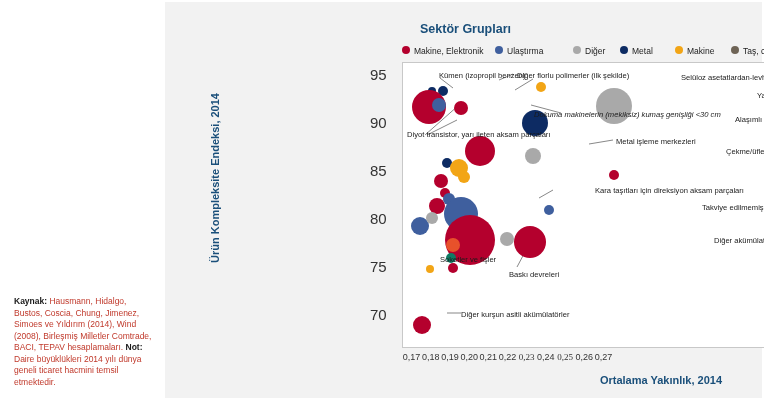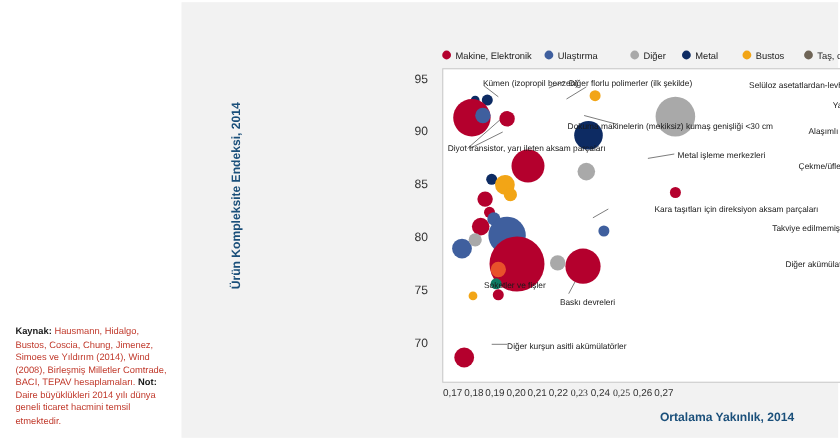--- a/index.html
+++ b/index.html
@@ -86,22 +86,22 @@
     width:518px;
     text-align:center;
     font-size:11px;
     font-weight:bold;
     color:#1a4f7a;
   }
 
   .tick-y {
     position:absolute;
     width:26px;
-    text-align:center;
-    font-size:11px;
+    text-align:left;
+    font-size:15px;
     color:#333;
   }
   .tick-x {
     position:absolute;
     width:34px;
     text-align:center;
     font-size:9px;
     color:#333;
   }
 
@@ -132,27 +132,28 @@
 
 <div id="root">
 
   <div class="source-note">
     <b>Kaynak:</b><span> Hausmann, Hidalgo, Bustos, Coscia, Chung, Jimenez, Simoes ve Yıldırım (2014), Wind (2008), Birleşmiş Milletler Comtrade, BACI, TEPAV hesaplamaları.</span>
     <b>Not:</b><span> Daire büyüklükleri 2014 yılı dünya geneli ticaret hacmini temsil etmektedir.</span>
   </div>
 
   <div class="panel">
 
+    <div class="legend-title">Sektör Grupları</div>
 
     <div class="legend-row" id="legend">
         <div class="legend-item" style="left: 0px;"><span class="legend-dot" style="background: rgb(180, 0, 45);"></span><span class="lbl">Makine, Elektronik</span></div>
         <div class="legend-item" style="left: 93px;"><span class="legend-dot" style="background: rgb(63, 95, 158);"></span><span class="lbl">Ulaştırma</span></div>
         <div class="legend-item" style="left: 171px;"><span class="legend-dot" style="background: rgb(169, 169, 169);"></span><span class="lbl">Diğer</span></div>
         <div class="legend-item" style="left: 218px;"><span class="legend-dot" style="background: rgb(13, 43, 99);"></span><span class="lbl">Metal</span></div>
-        <div class="legend-item" style="left: 273px;"><span class="legend-dot" style="background: rgb(242, 165, 22);"></span><span class="lbl">Bustos</span></div>
+        <div class="legend-item" style="left: 273px;"><span class="legend-dot" style="background: rgb(242, 165, 22);"></span><span class="lbl">Makine</span></div>
         <div class="legend-item" style="left: 329px;"><span class="legend-dot" style="background: rgb(110, 100, 86);"></span><span class="lbl">Taş, cam</span></div>
       </div>
 
     <div class="y-axis-title">Ürün Kompleksite Endeksi, 2014</div>
     <div class="x-axis-title">Ortalama Yakınlık, 2014</div>
 
     <div class="plot-bg"></div>
 
     <div id="ticks-y">
         <div class="tick-y" style="left: 205px; top: 304.305px;">70</div>
@@ -218,21 +219,21 @@
         <div class="bubble" title="Baskı devreleri" style="width: 50px; height: 50px; left: 280.107px; top: 213.102px; background: rgb(180, 0, 45);"></div>
         <div class="bubble" title="" style="width: 14px; height: 14px; left: 280.841px; top: 235.915px; background: rgb(232, 81, 43);"></div>
         <div class="bubble" title="" style="width: 10px; height: 10px; left: 280.922px; top: 251.393px; background: rgb(15, 122, 99);"></div>
         <div class="bubble" title="" style="width: 10px; height: 10px; left: 282.841px; top: 261.02px; background: rgb(180, 0, 45);"></div>
         <div class="bubble" title="Soketler ve fişler" style="width: 8px; height: 8px; left: 260.819px; top: 262.983px; background: rgb(242, 165, 22);"></div>
         <div class="bubble" title="Diğer kurşun asitli akümülatörler" style="width: 18px; height: 18px; left: 248.144px; top: 313.82px; background: rgb(180, 0, 45);"></div>
       </div>
     <div id="labels">
         <div class="pt-label" style="left: 274px; top: 69px;">Kümen (izopropil benzen)</div>
         <div class="pt-label" style="left: 352px; top: 69px;">Diğer florlu polimerler (ilk şekilde)</div>
-        <div class="pt-label" style="left: 351px; top: 108px;">Dokuma makinelerin (mekiksiz) kumaş genişliği &lt;30 cm</div>
+        <div class="pt-label" style="left: 369px; top: 108px; font-style: italic;">Dokuma makinelerin (mekiksiz) kumaş genişliği &lt;30 cm</div>
         <div class="pt-label" style="left: 516px; top: 71px;">Selüloz asetatlardan-levha, pelikül, lamlar - takviyesiz</div>
         <div class="pt-label" style="left: 592px; top: 89px;">Yaprak/levha polarizan maddeler</div>
         <div class="pt-label" style="left: 570px; top: 113px;">Alaşımlı çelikten yassı hadde mamuller</div>
         <div class="pt-label" style="left: 242px; top: 128px;">Diyot transistor, yarı ileten aksam parçaları</div>
         <div class="pt-label" style="left: 451px; top: 135px;">Metal işleme merkezleri</div>
         <div class="pt-label" style="left: 561px; top: 145px;">Çekme/üfleme diğer camlar, yaprak halinde</div>
         <div class="pt-label" style="left: 392px; top: 184px; margin-left: 38px;">Kara taşıtları için direksiyon aksam parçaları</div>
         <div class="pt-label" style="left: 537px; top: 201px;">Takviye edilmemiş diğer levha, yaprak halde dökme camlar</div>
         <div class="pt-label" style="left: 549px; top: 234px;">Diğer akümülatörler</div>
         <div class="pt-label" style="left: 344px; top: 268px;">Baskı devreleri</div>

